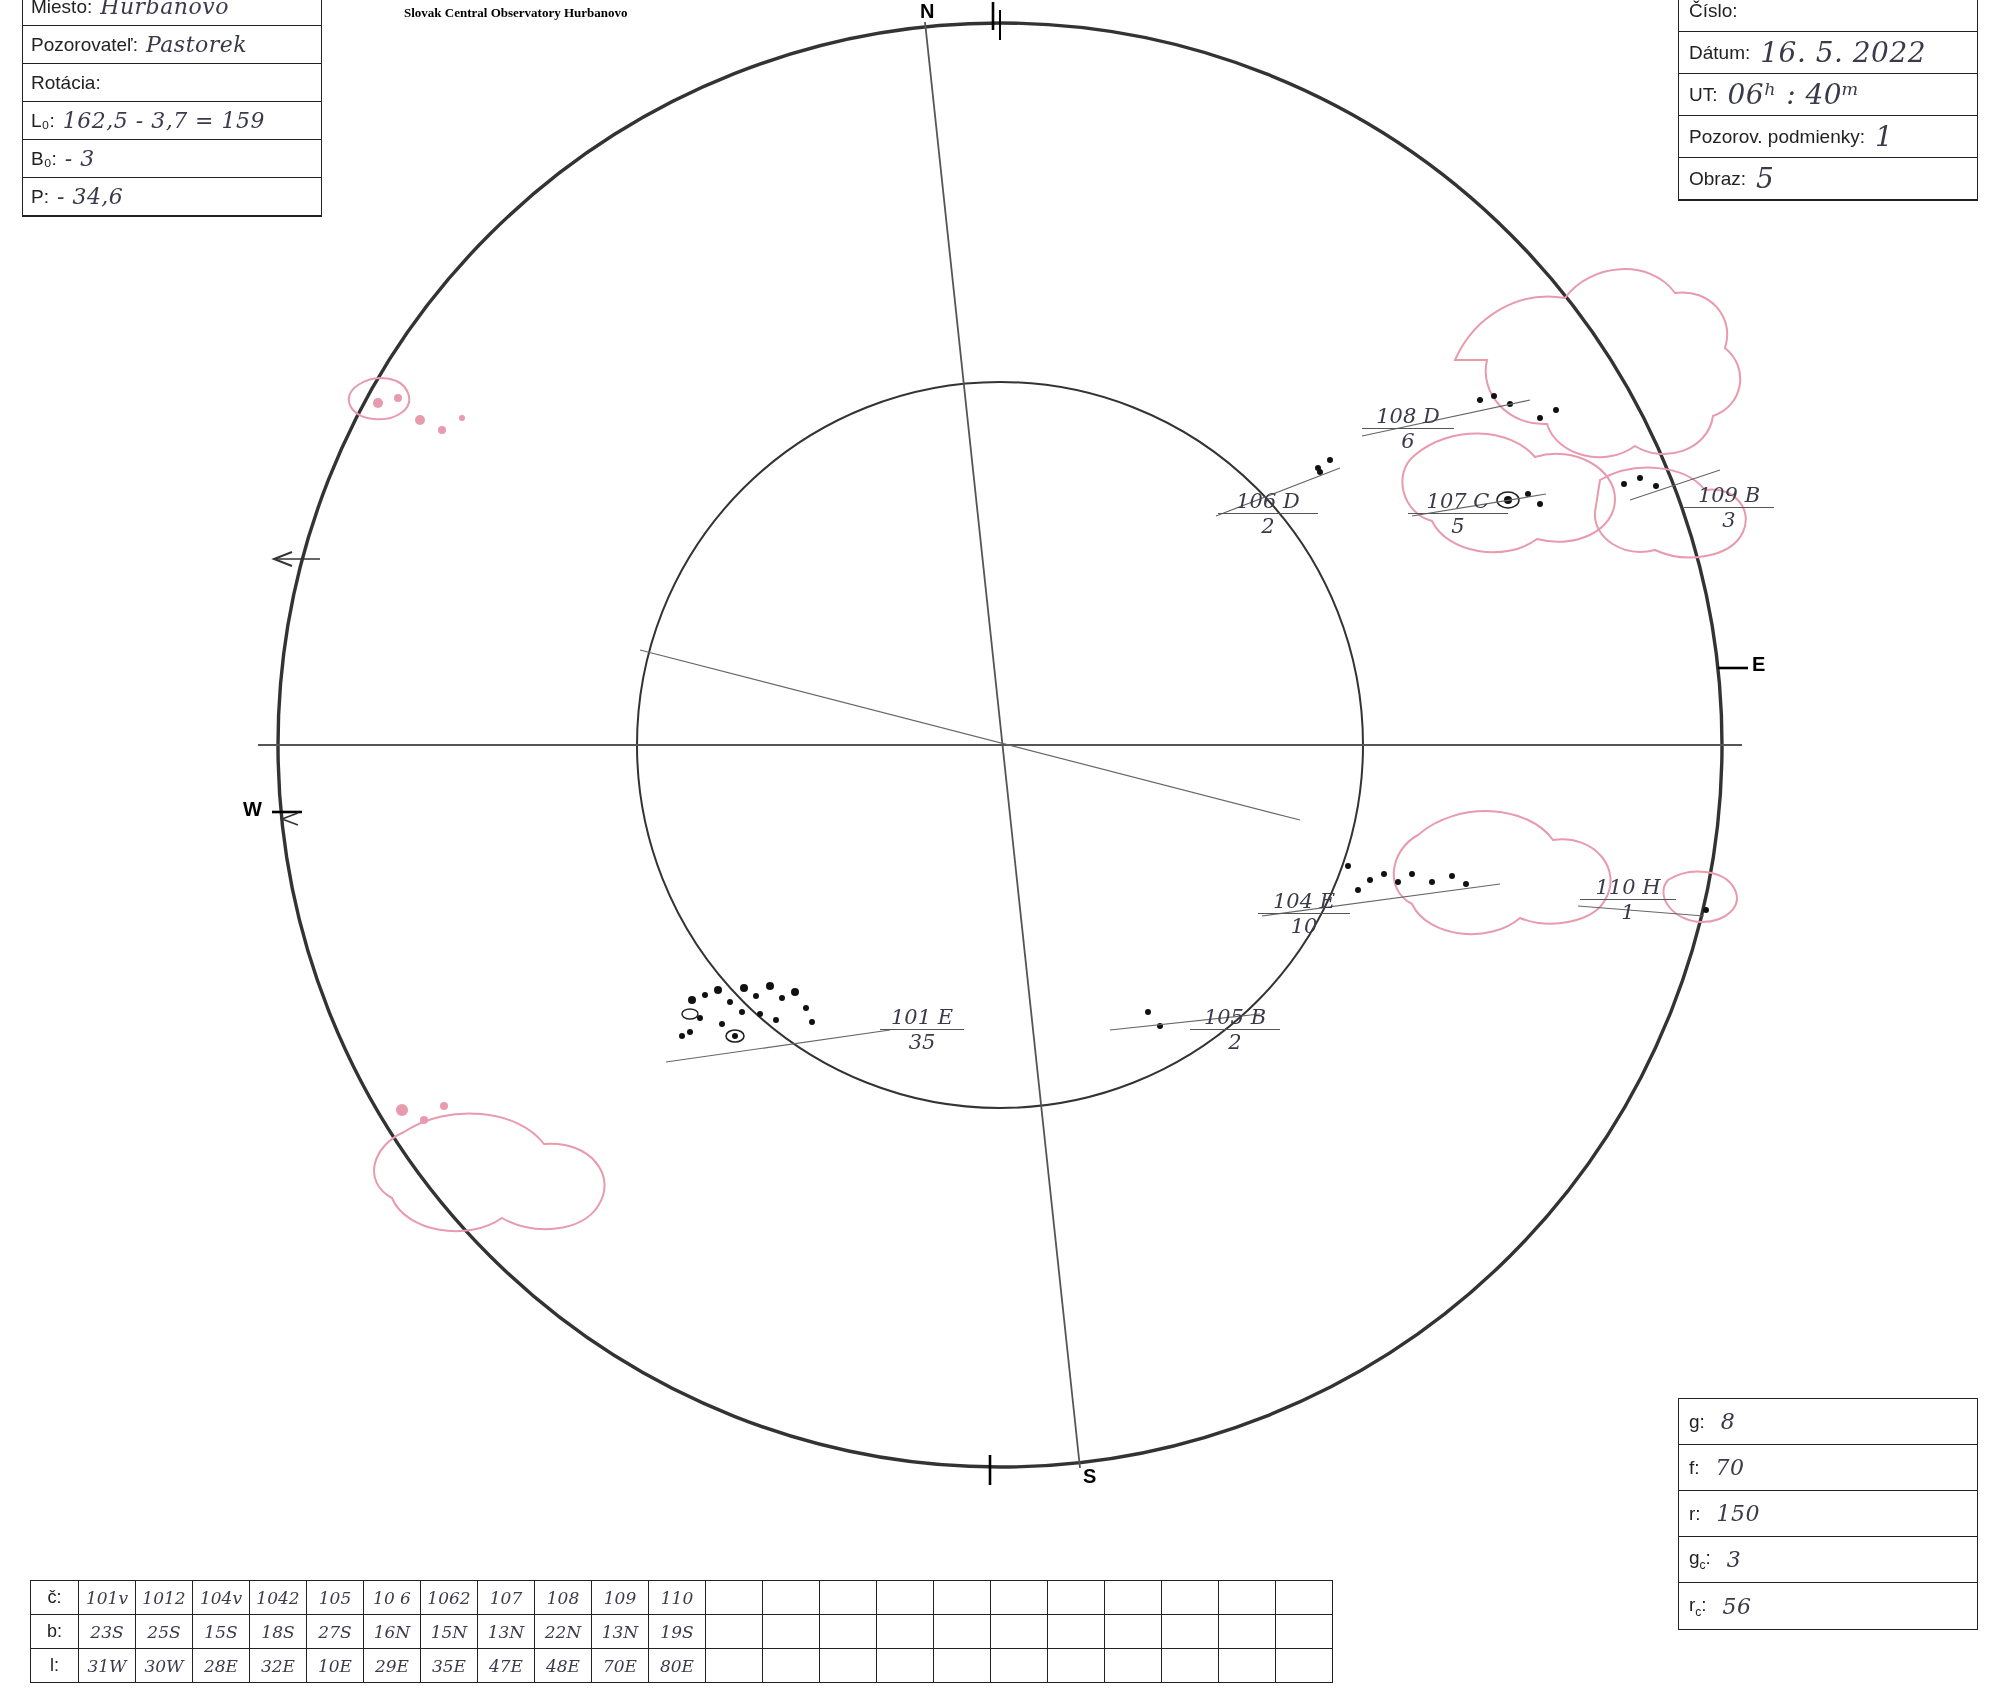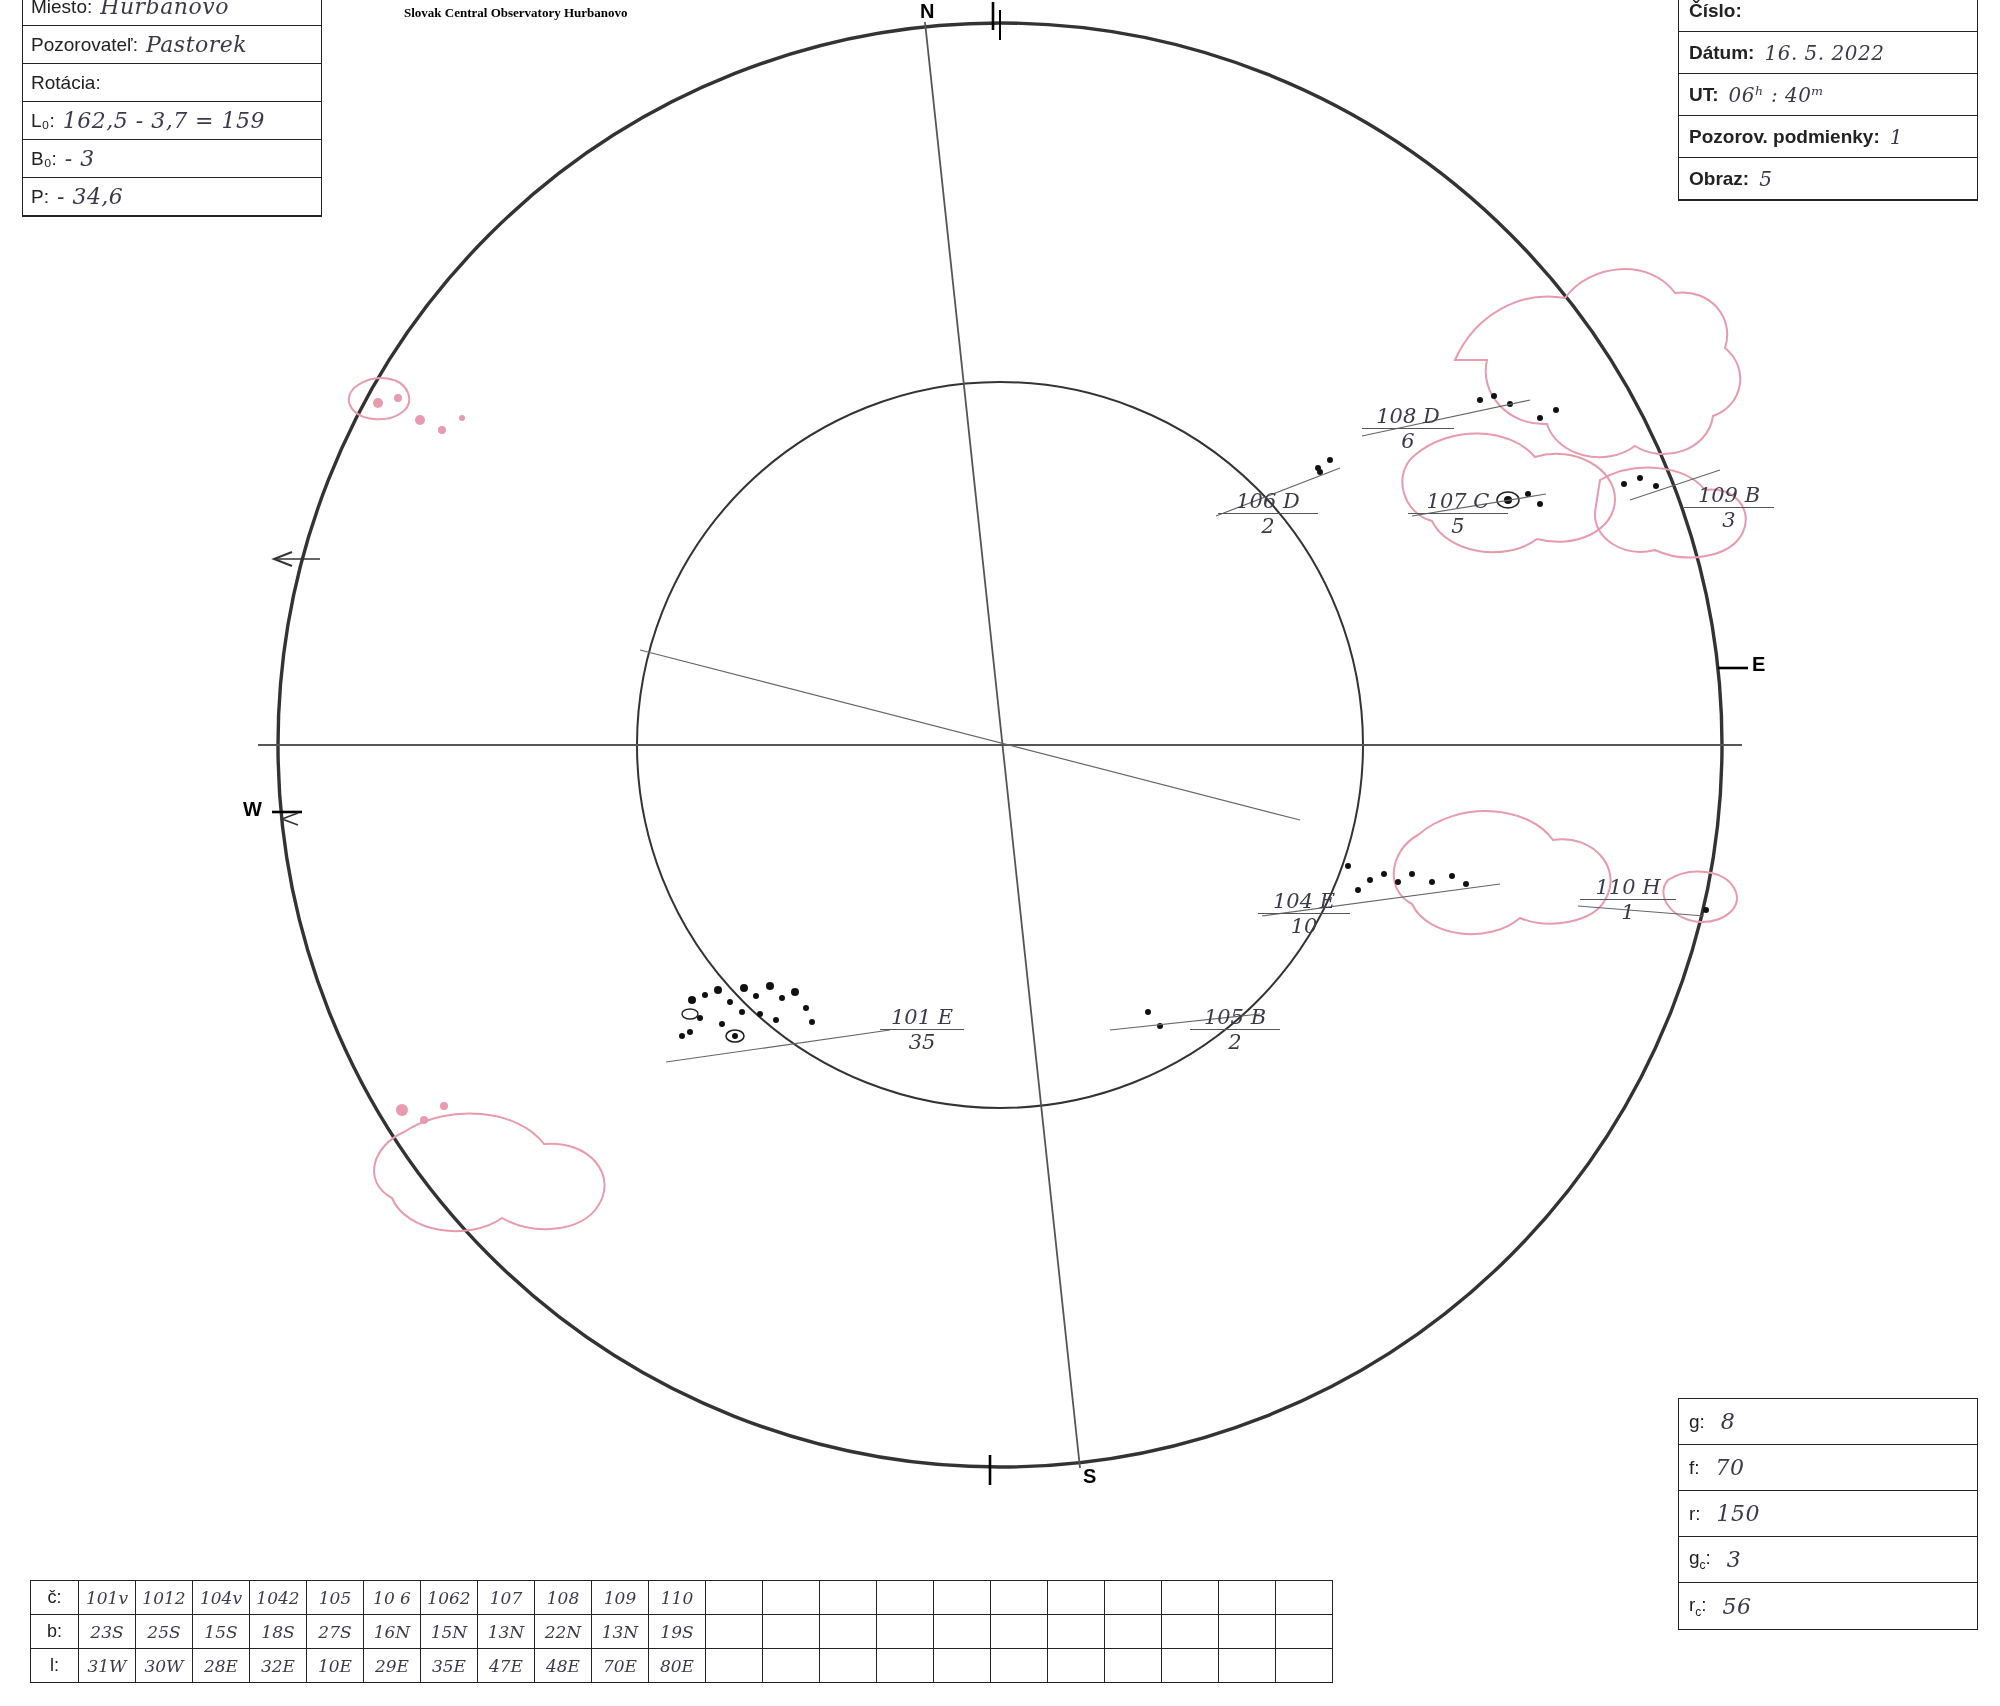--- a/index.html
+++ b/index.html
@@ -79,22 +79,22 @@
   }
   #right-box .row {
     height: 42px;
     border-bottom: 1.6px solid #222;
     display: flex;
     align-items: center;
     padding-left: 10px;
     box-sizing: border-box;
     white-space: nowrap;
   }
-  #right-box .lbl { font-size: 19px; font-weight: bold; }
-  #right-box .val { margin-left: 10px; font-size: 20px; }
+  #right-box .lbl { font-size: 19px; }
+  #right-box .val { margin-left: 10px; font-size: 28px; }
 
   
   #stats-box {
     position: absolute;
     left: 1678px;
     top: 1398px;
     width: 300px;
     border: 1.6px solid #222;
     box-sizing: border-box;
   }

